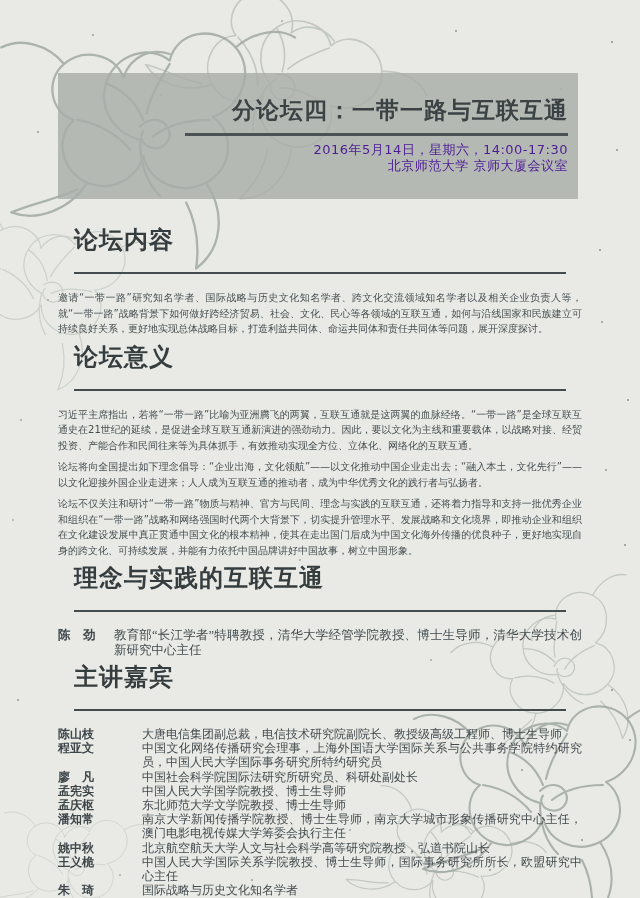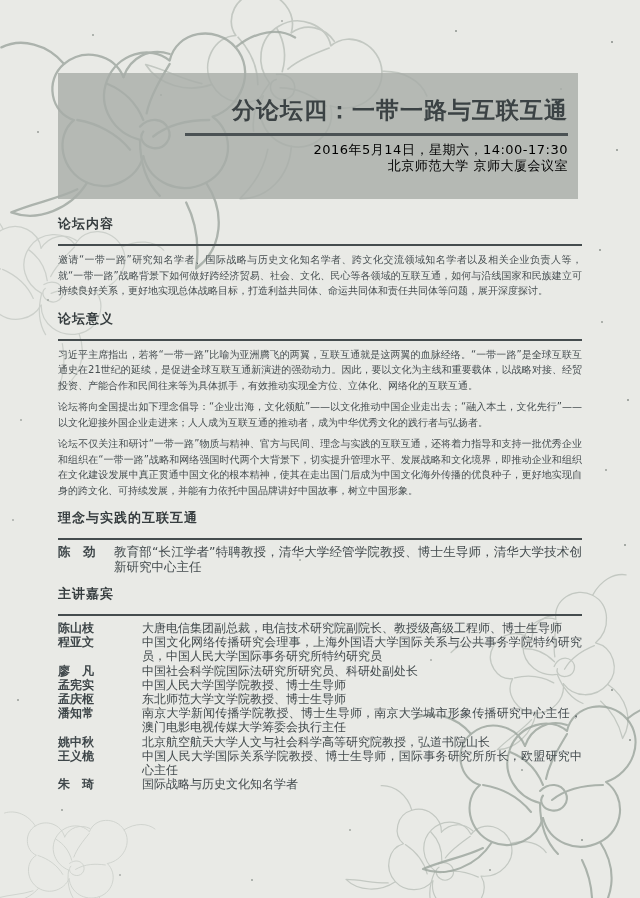--- a/index.html
+++ b/index.html
@@ -36,35 +36,35 @@
   .banner{
     position:absolute;left:58px;top:73px;width:520px;height:126px;z-index:2;
     background:rgba(168,172,168,.8);
     box-sizing:border-box;padding:24px 10px 0 15px;text-align:right;
   }
   .title{
     margin:0;font-size:23px;line-height:26px;font-weight:bold;
     color:#3b4244;letter-spacing:1px;
   }
   .title-rule{height:3px;background:#4b5254;width:383px;margin:10px 0 6px auto;}
-  .meta{margin:0;font-size:13px;line-height:16px;color:#000000;letter-spacing:.5px;}
+  .meta{margin:0;font-size:13px;line-height:16px;color:#4c1d95;letter-spacing:.5px;}
   
   .content{position:absolute;left:58px;top:212px;width:524px;z-index:2;}
   .sec-h{
-    margin:0;padding:0 0 8px;font-size:13px;line-height:24px;font-weight:bold;
+    margin:16px;padding:0 0 20px;font-size:24px;line-height:24px;font-weight:bold;
     color:#363d3f;letter-spacing:1px;border-bottom:2px solid #454c4e;
   }
   section + section .sec-h{margin-top:8px;}
   .body{
     margin:6px 0 2px;font-size:10px;line-height:15.5px;
     color:#464e51;text-align:justify;
   }
   .body + .body{margin-top:6px;}
   .people{margin-top:5px;}
-  .person{display:flex;font-size:12.5px;line-height:14.5px;color:#434b4e;}
+  .person{display:flex;font-size:12.5px;line-height:14.5px;color:#434b4e;font-family:Liberation Serif, serif;}
   .speakers .person{font-size:12px;line-height:14.2px;gap:28px;}
   .pname{flex:0 0 44px;width:44px;margin-right:12px;font-weight:bold;color:#3e4649;white-space:nowrap;}
   .pbio{flex:1;text-align:justify;}
 </style>
 </head>
 <body>
 
 <div class="page">
 
   <svg width="0" height="0" style="position:absolute" aria-hidden="true">

